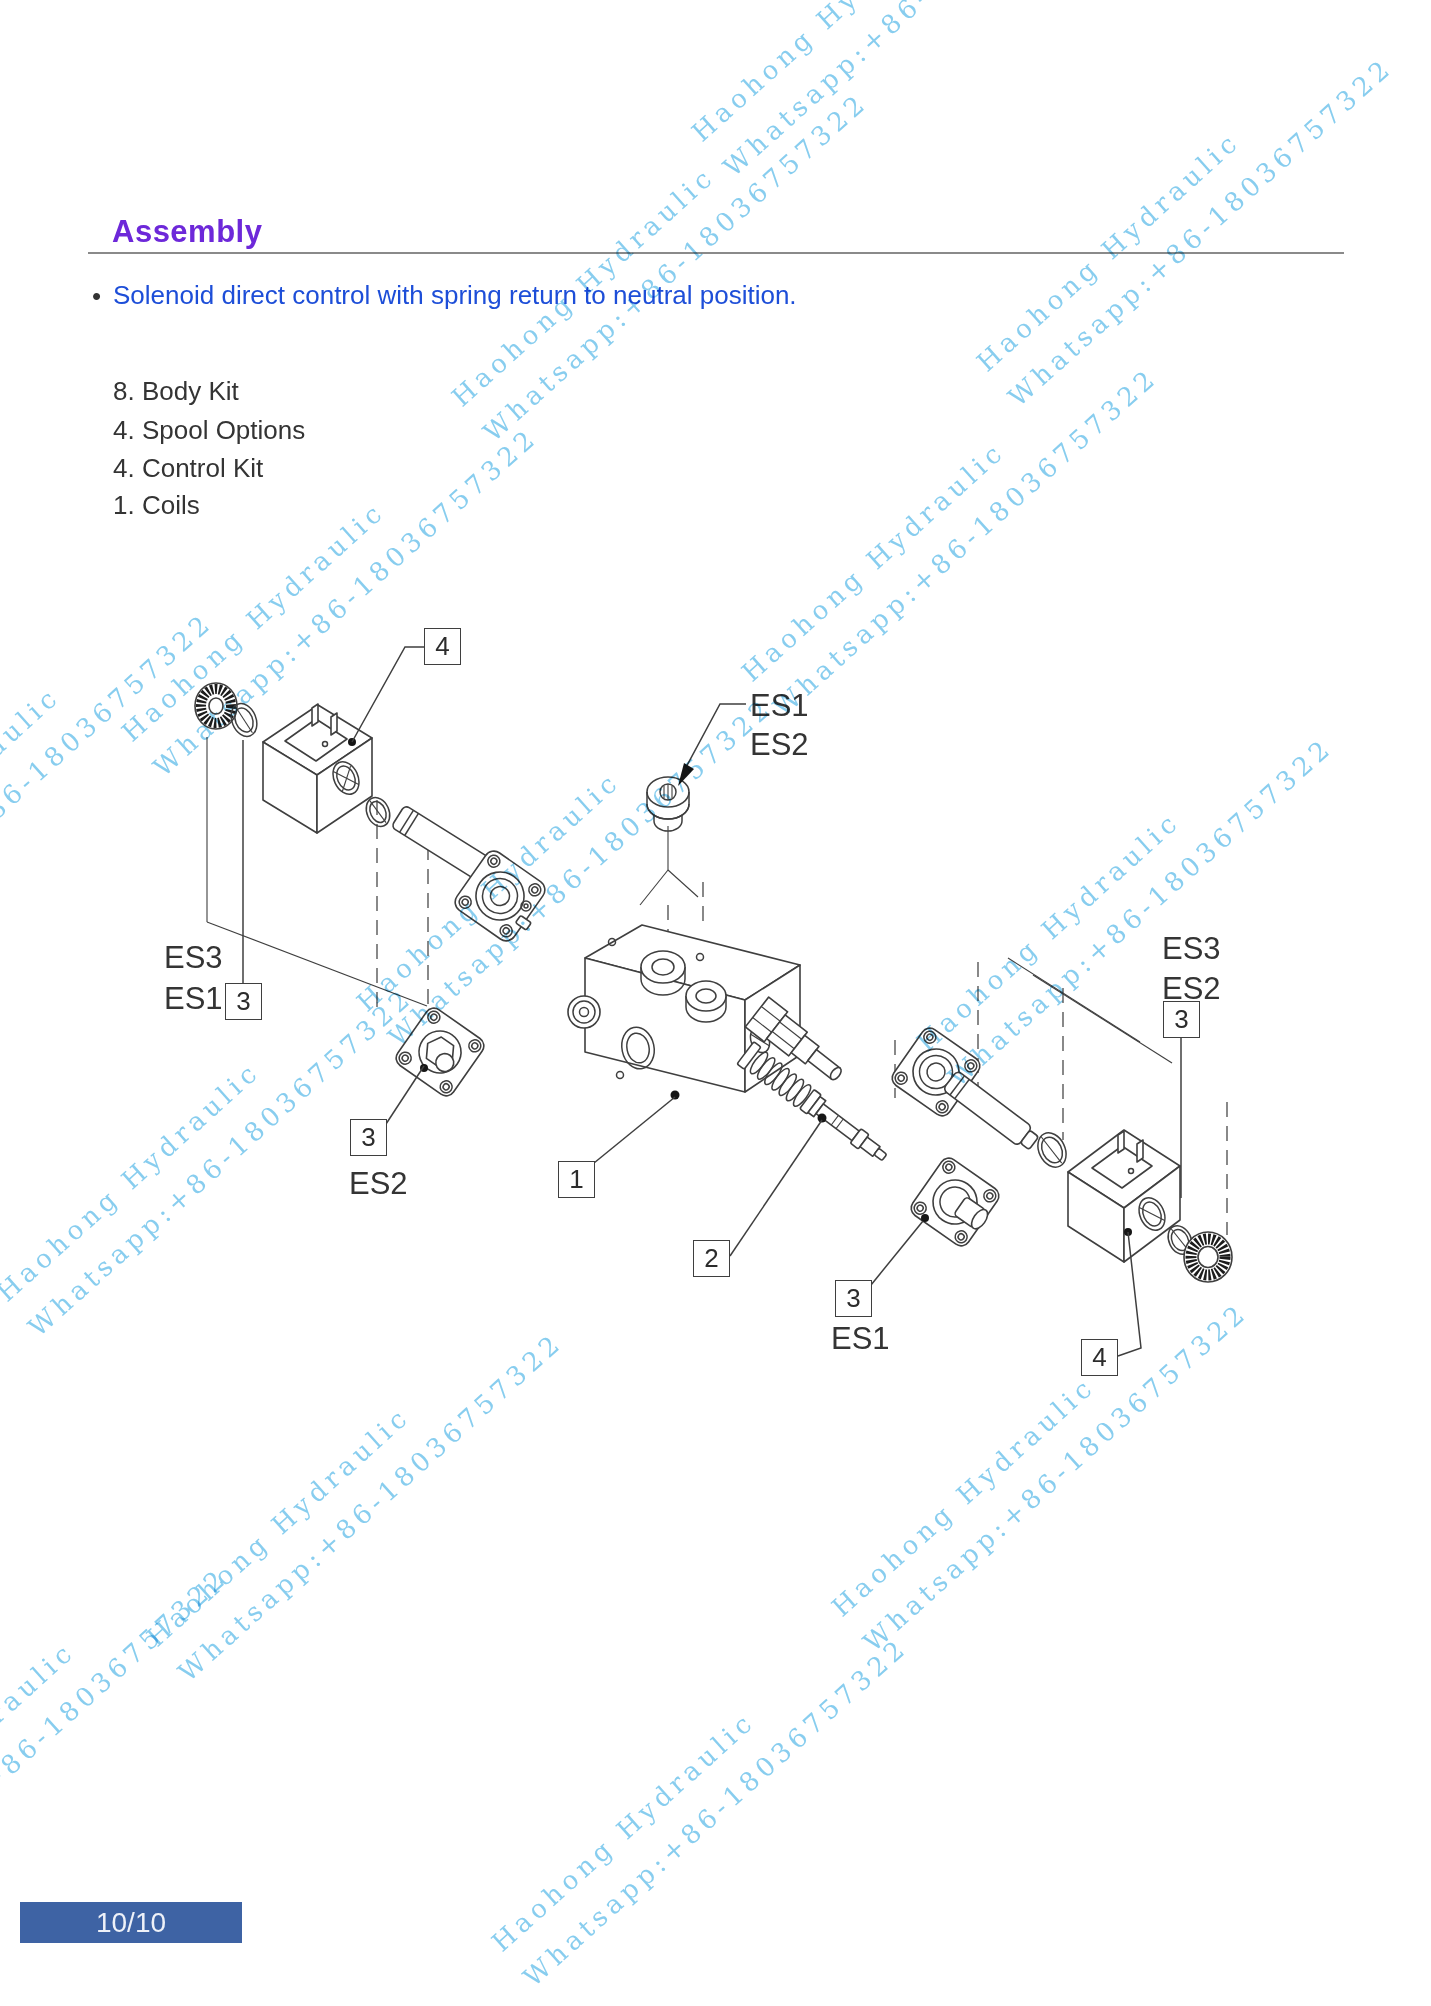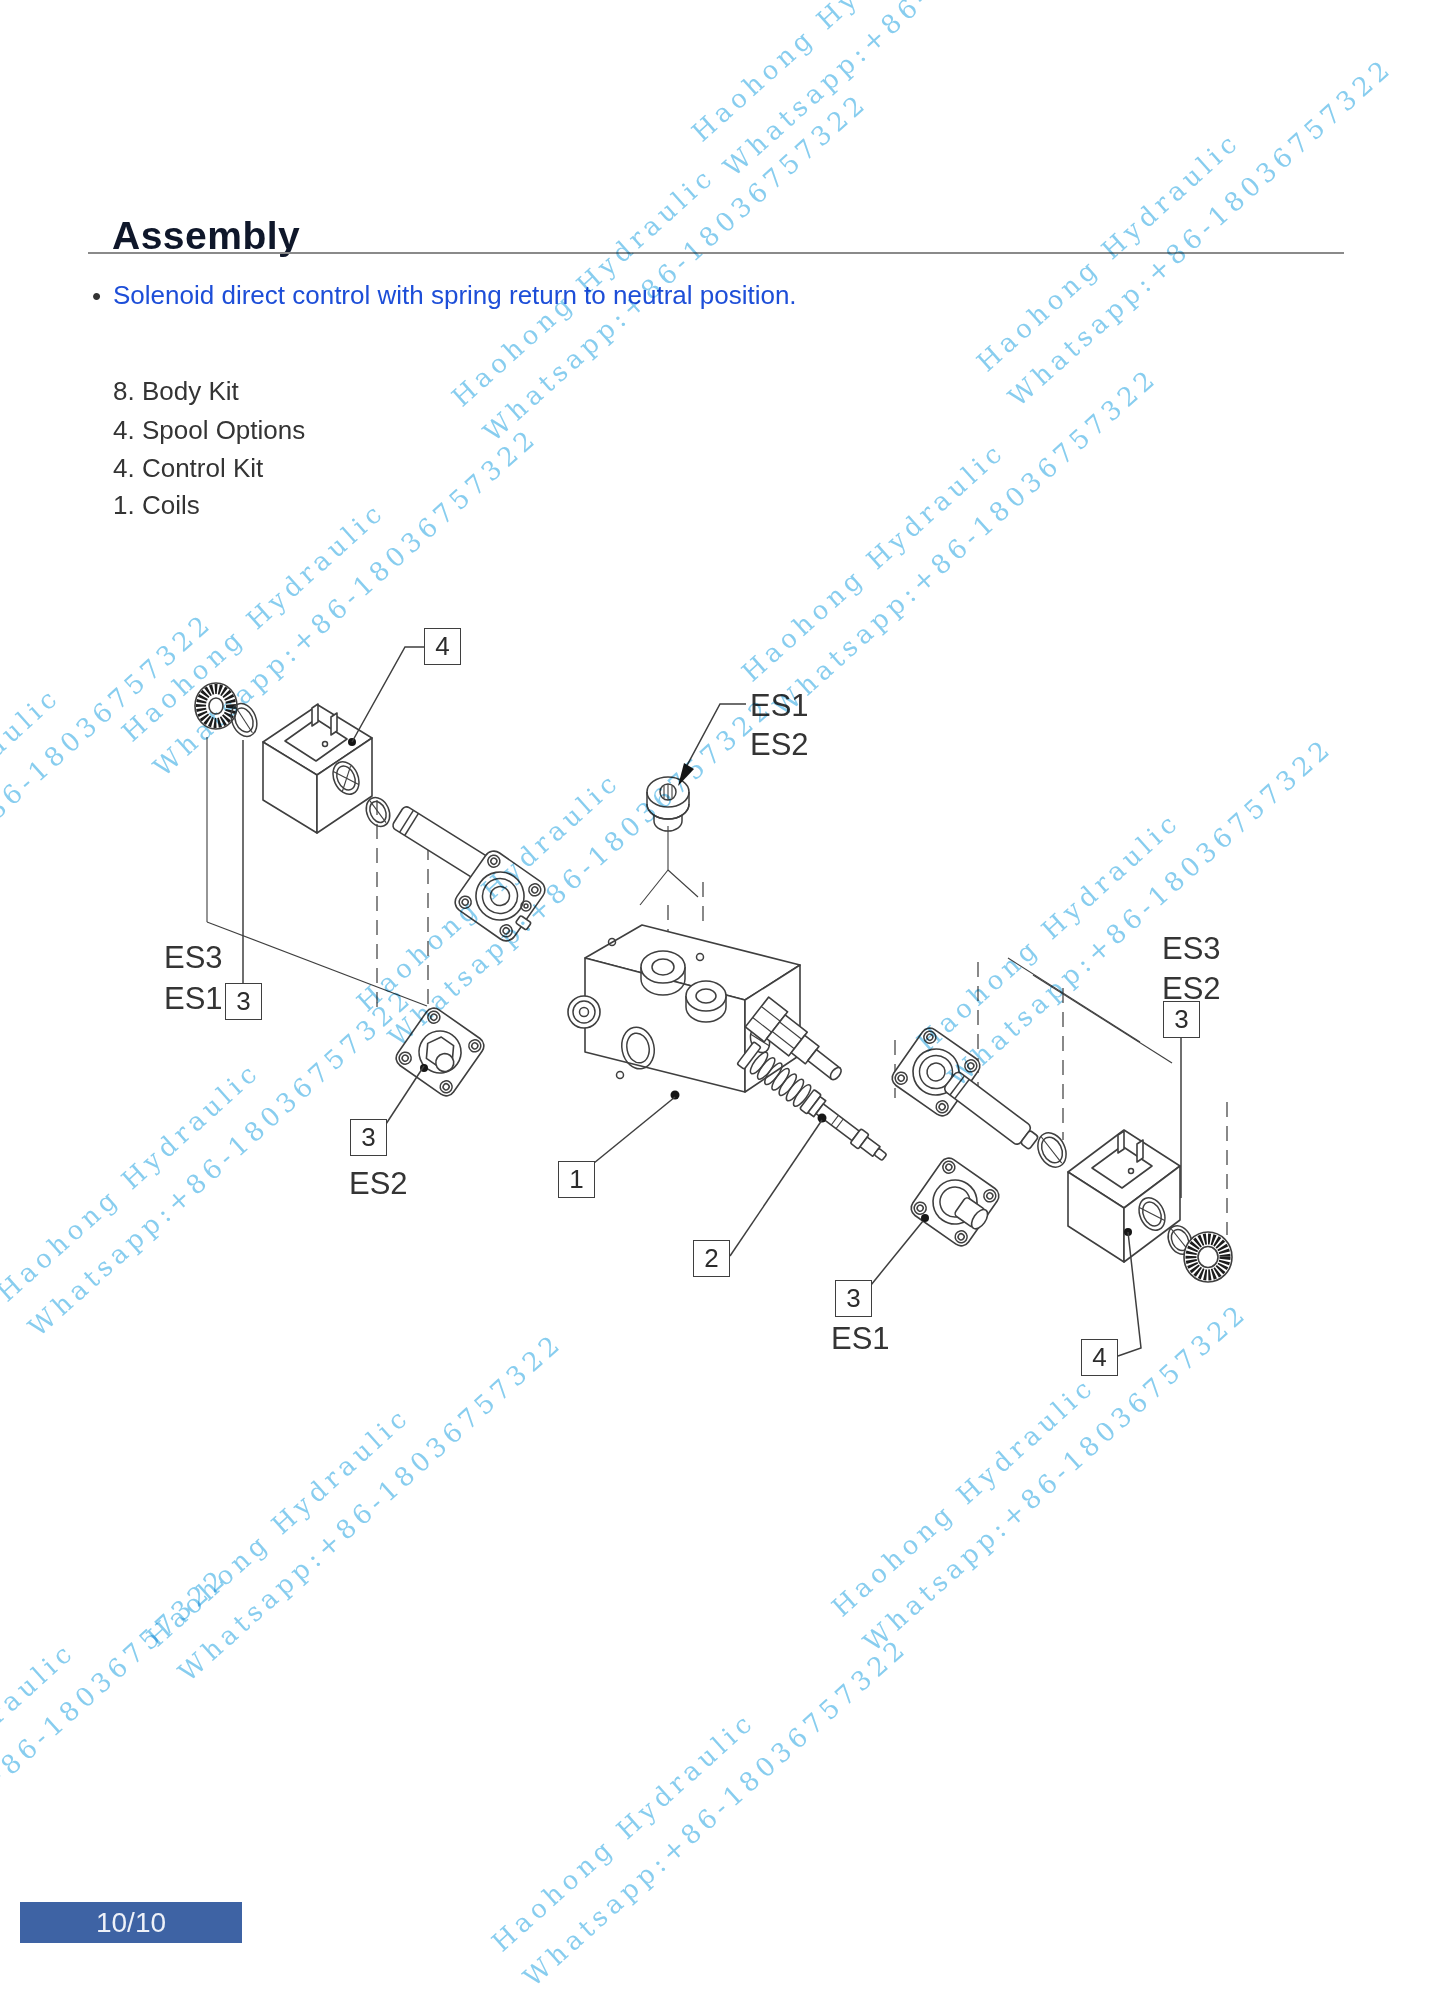--- a/index.html
+++ b/index.html
@@ -1,19 +1,19 @@
 <!DOCTYPE html>
 <html><head>
 <meta charset="utf-8">
 <style>
   html,body{margin:0;padding:0;background:#888;}
   .page{position:relative;width:1431px;height:2006px;background:#ffffff;overflow:hidden;
         font-family:"Liberation Sans", sans-serif;color:#2e2e2e;}
   .abs{position:absolute;}
-  .title{left:112px;top:214px;font-size:39px;font-weight:bold;color:#0f172a;letter-spacing:.5px;}
+  .title{left:112px;top:214px;font-size:31px;font-weight:bold;color:#6d28d9;letter-spacing:.5px;}
   .rule{left:88px;top:252px;width:1256px;height:2px;background:#8a8a8a;}
   .intro-line{font-size:26px;color:#1d4ed8;}
   .bullet{left:92px;top:281px;font-size:26px;color:#343434;}
   .l1{left:113px;top:280px;}
   .l2{left:113px;top:322px;}
   .plist .item{position:absolute;left:113px;font-size:26px;color:#343434;white-space:nowrap;}
   svg.diagram{position:absolute;left:0;top:0;z-index:1;}
   .p{fill:#ffffff;stroke:#3f3f3f;stroke-width:1.6;stroke-linejoin:round;}
   .ln{fill:none;stroke:#3f3f3f;stroke-width:1.5;}
   .thin{fill:none;stroke:#3f3f3f;stroke-width:1.1;}

